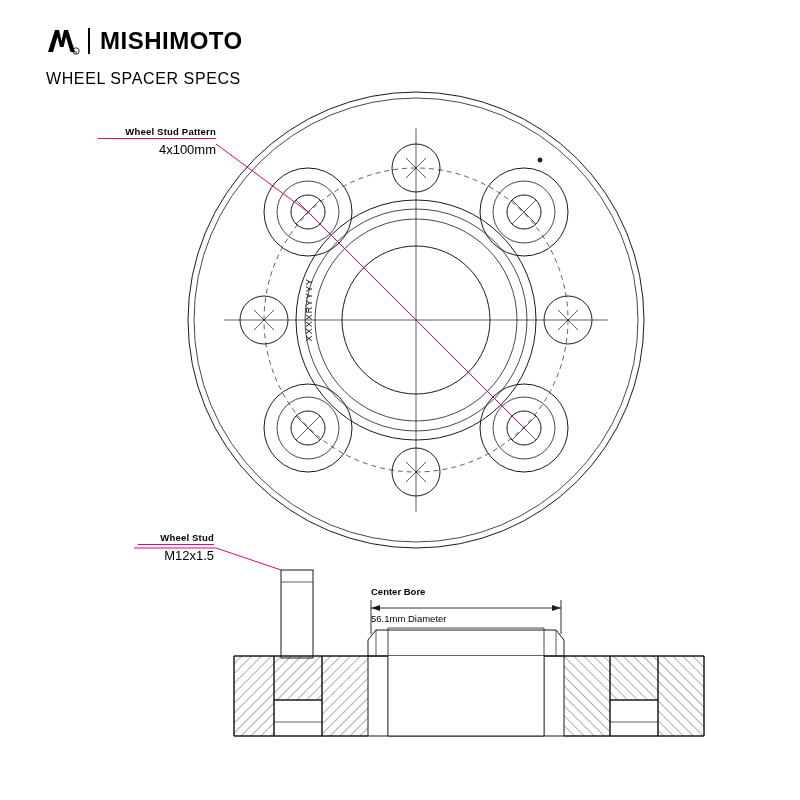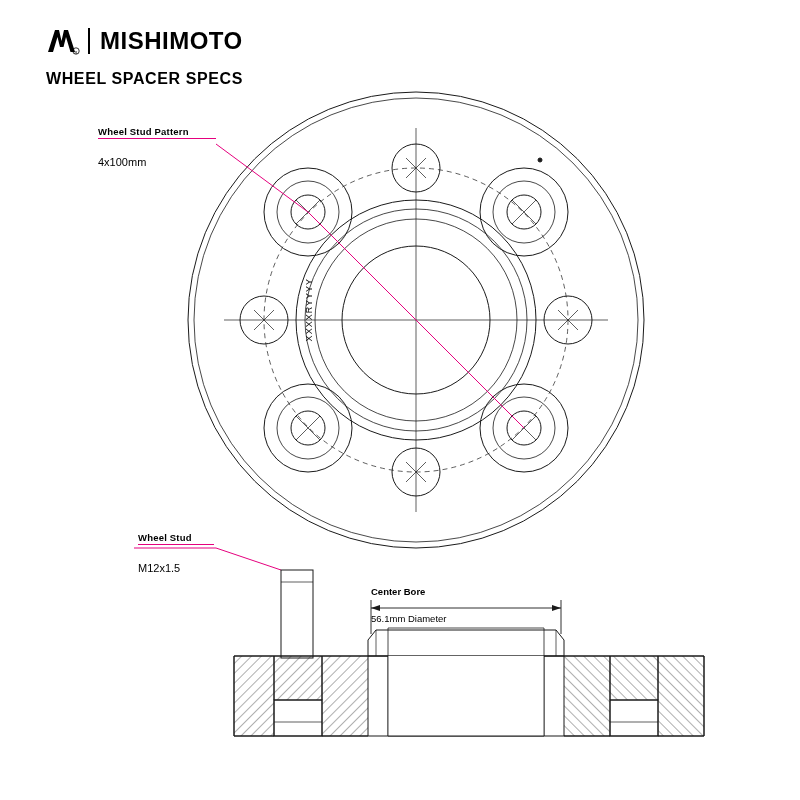--- a/index.html
+++ b/index.html
@@ -47,37 +47,37 @@
   }
   .brand-name {
     font-size: 24px;
     font-weight: bold;
     letter-spacing: 0.5px;
     line-height: 1;
   }
   .doc-subtitle {
     margin-top: 12px;
     font-size: 16px;
-    font-weight: bold;
+    font-weight: normal;
     letter-spacing: 0.6px;
   }
   
   .callout {
     position: absolute;
-    text-align: left;
+    text-align: right;
   }
   .callout .c-title {
     font-size: 9.5px;
     font-weight: bold;
     letter-spacing: 0.2px;
     white-space: nowrap;
   }
   .callout .c-value {
-    font-size: 11px;
-    margin-top: 17px;
+    font-size: 13px;
+    margin-top: 3px;
     white-space: nowrap;
   }
   .callout .c-rule {
     height: 1px;
     background: #e5007e;
     margin-top: 1px;
   }
   #callout-stud-pattern { left: 82px; top: 126px; }
   #callout-stud-pattern .c-rule { width: 118px; }
   #callout-wheel-stud { left: 122px; top: 532px; }

